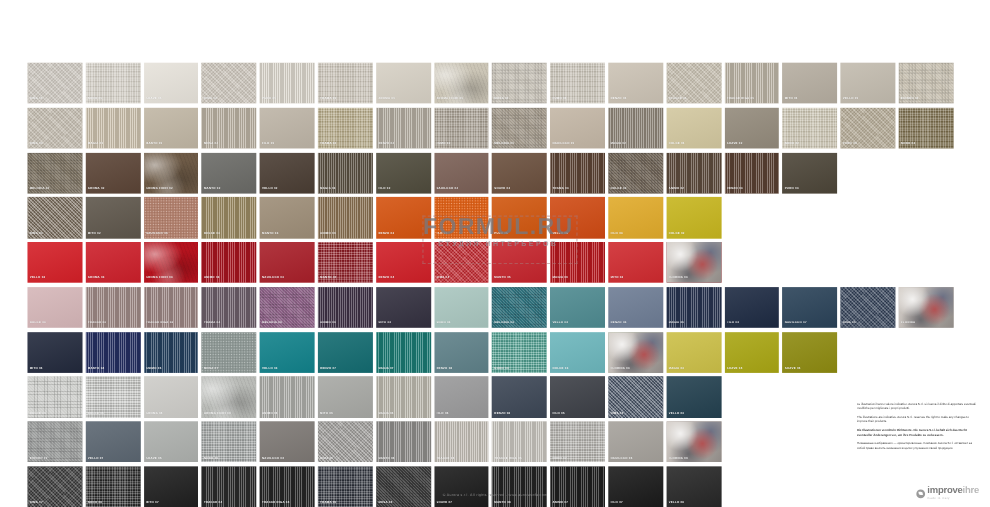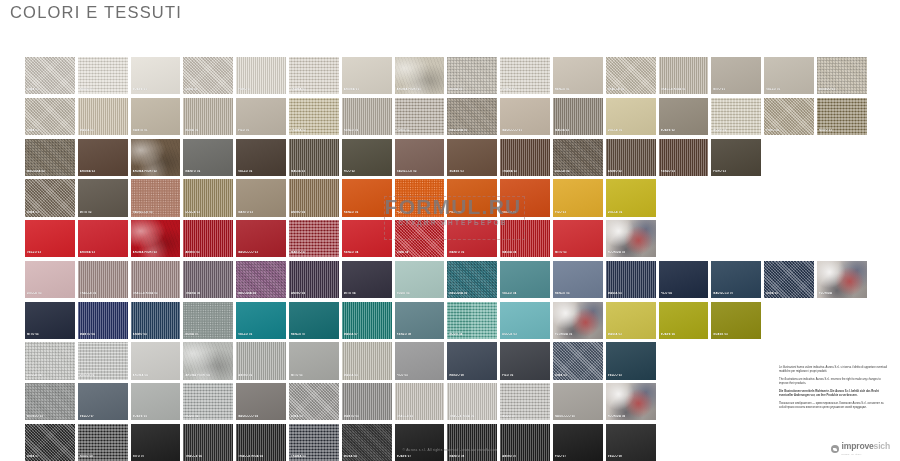--- a/index.html
+++ b/index.html
@@ -142,21 +142,20 @@
   }
   #logo-tag{
     font-size:2.5px;color:#b0b0b0;letter-spacing:.5px;
     margin-top:.5px;
   }
 </style>
 </head>
 <body>
 
 <div id="header">
-  <div id="title-it">COLORI E TESSUTI</div>
 </div>
 
 <div id="grid">
     <div class="row">
       <div class="sw tex-diag light" style="background: rgb(207, 201, 192);">
         <div class="lbl">DIMA 01</div>
       </div>
       <div class="sw tex-weave light" style="background: rgb(217, 212, 202);">
         <div class="lbl">NODO 01</div>
       </div>
@@ -593,16 +592,16 @@
   <p>Le illustrazioni hanno valore indicativo. Aurora S.r.l. si riserva il diritto di apportare eventuali modifiche per migliorare i propri prodotti.</p>
   <p>The illustrations are indicative. Aurora S.r.l. reserves the right to make any changes to improve their products.</p>
   <p class="bold">Die Illustrationen vermitteln Richtwerte. Die Aurora S.r.l. behält sich das Recht eventueller Änderungen vor, um ihre Produkte zu verbessern.</p>
   <p>Показанные изображения — ориентировочные. Компания Aurora S.r.l. оставляет за собой право вносить изменения в целях улучшения своей продукции.</p>
 </div>
 
 <div id="copyright">© Aurora s.r.l. All rights reserved  -  www.aurorasofa.com</div>
 <div id="logo">
   <div id="logo-mark"></div>
   <div id="logo-text">
-    <span id="logo-aurora">improve</span><span id="logo-sofa">sich</span>
+    <span id="logo-aurora">improve</span><span id="logo-sofa">ihre</span>
     <div id="logo-tag">made in italy</div>
   </div>
 </div>
 
 </body></html>

